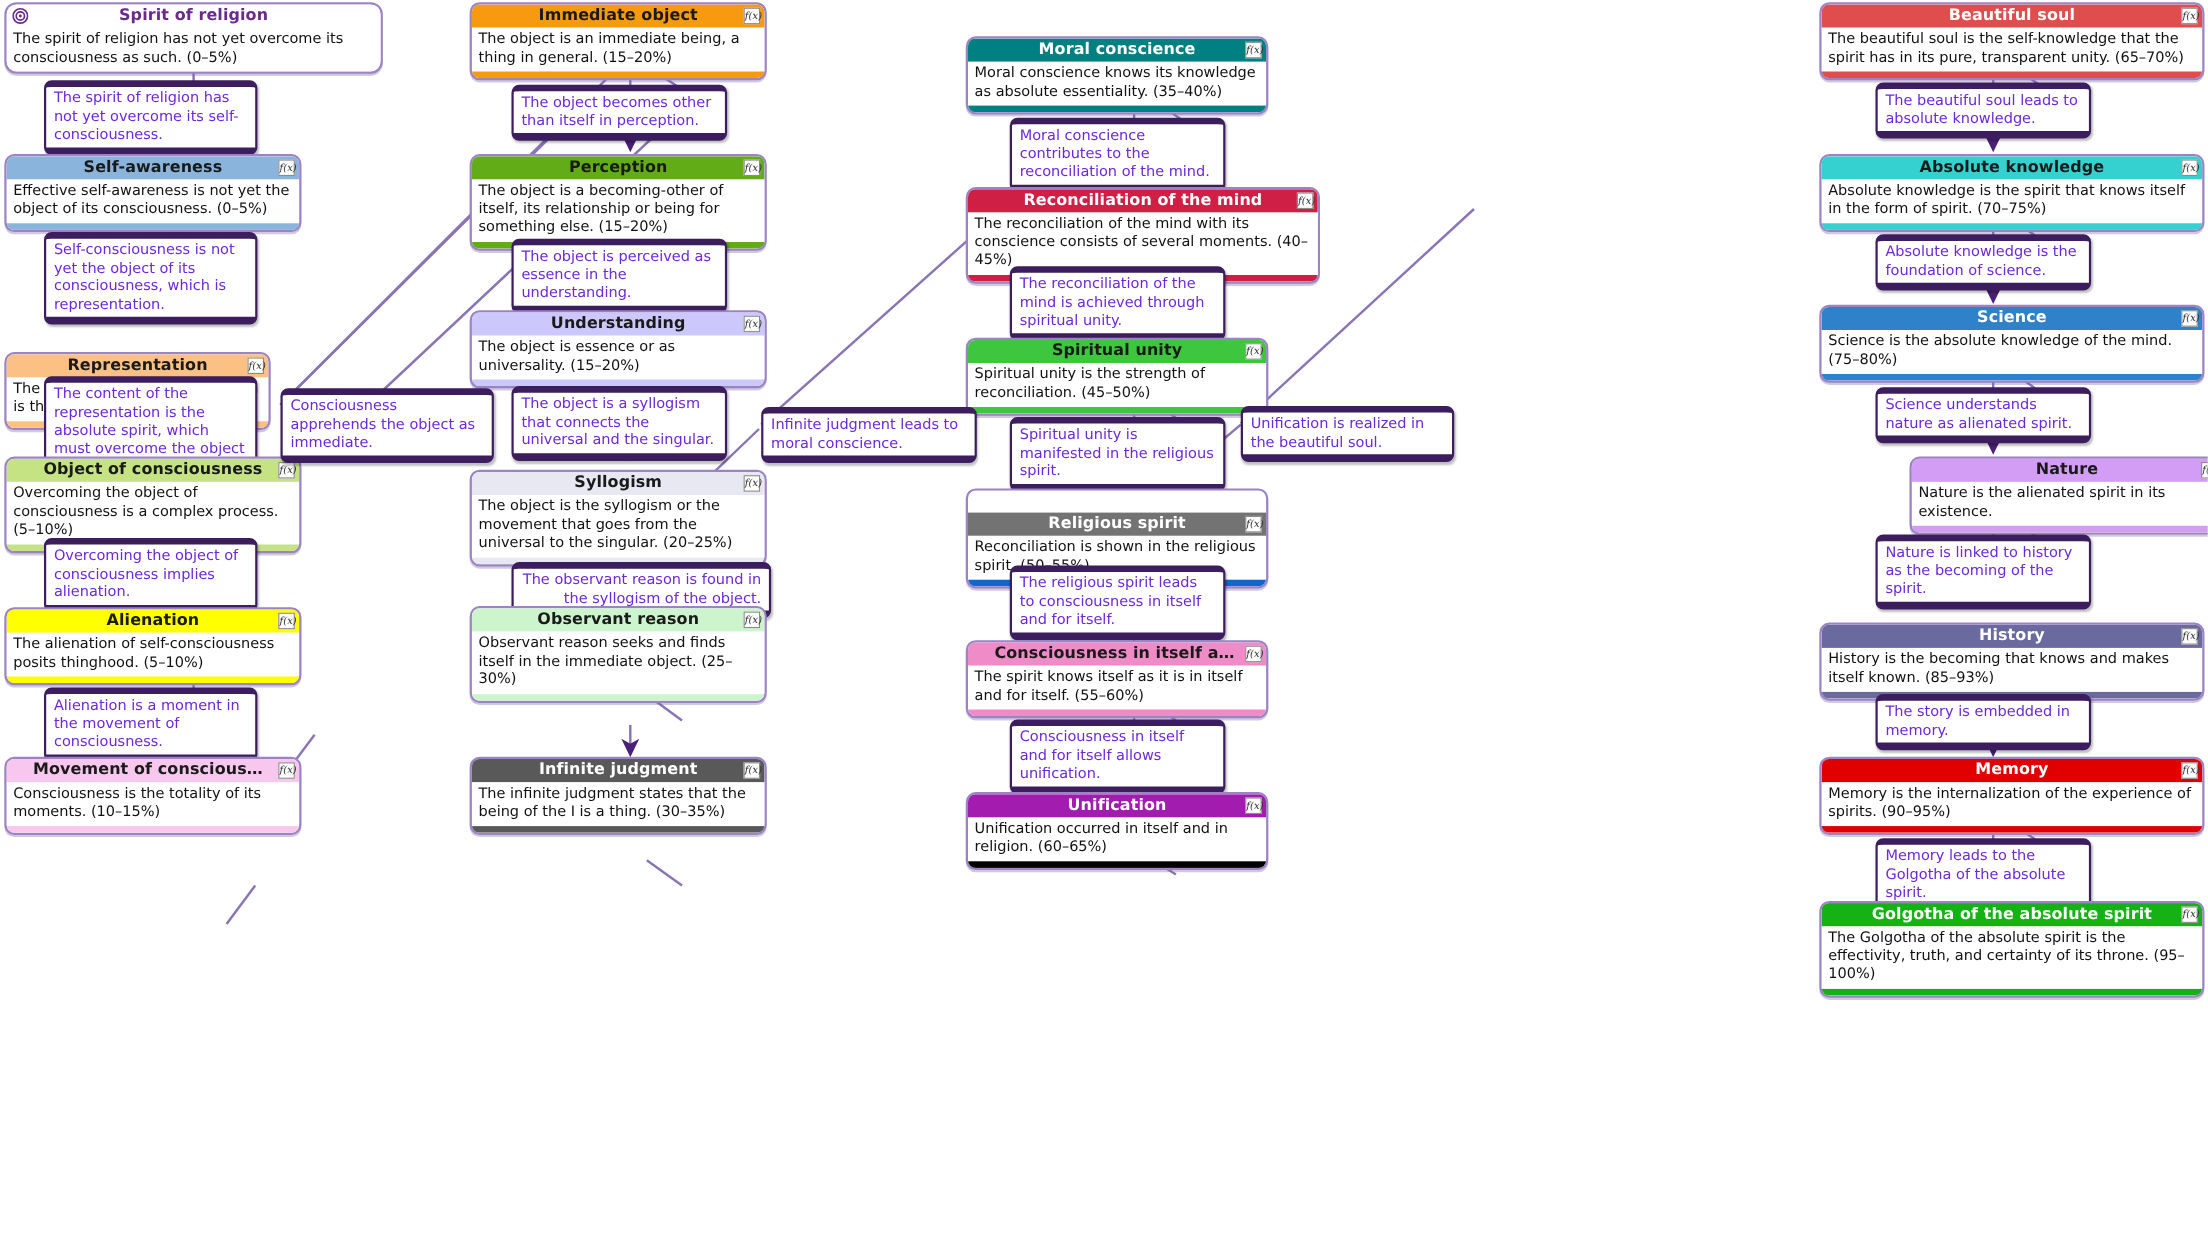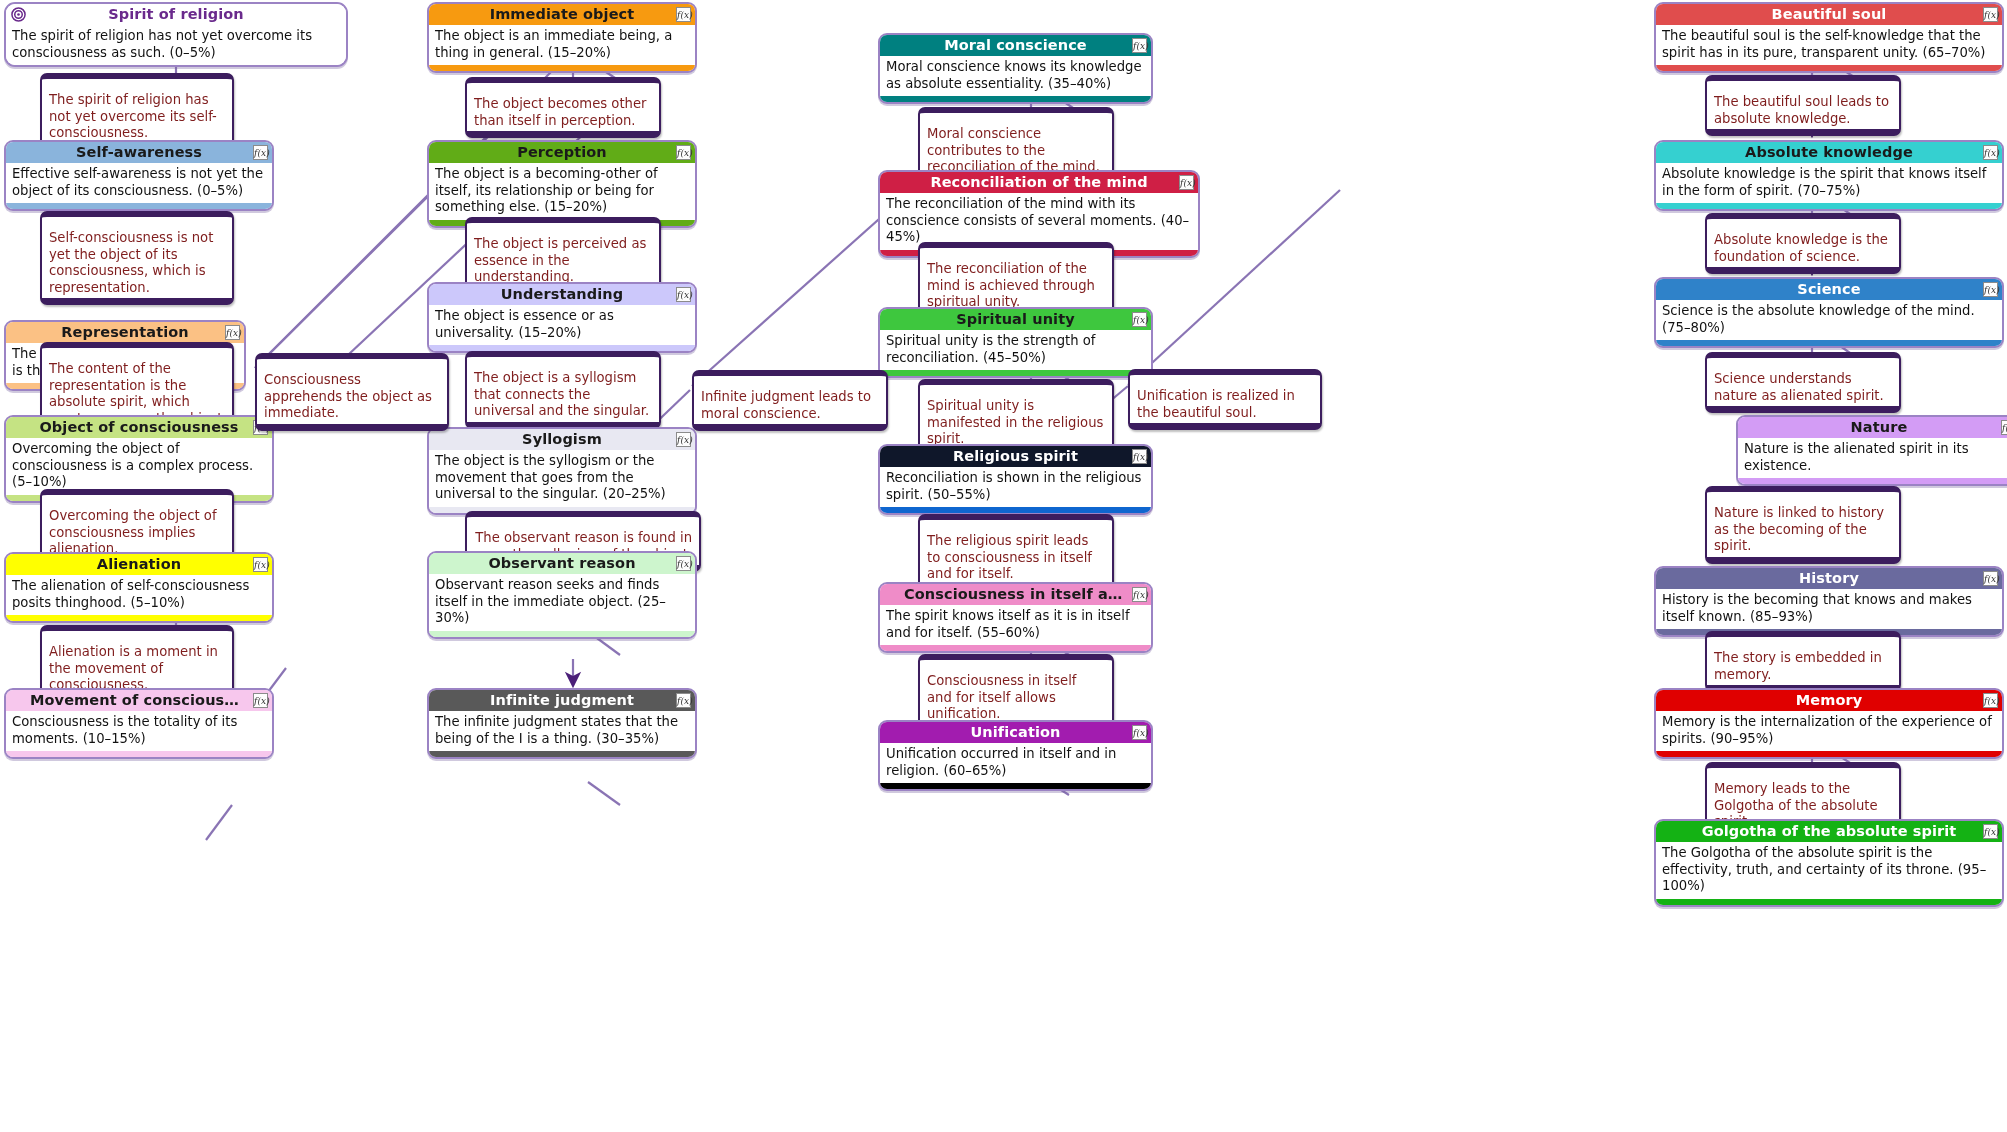--- a/index.html
+++ b/index.html
@@ -97,24 +97,24 @@
 
   
   .lbl {
     position: absolute;
     box-sizing: border-box;
     background: #ffffff;
     border: 2px solid #3c1d5e;
     border-bottom-width: 7px;
     border-top-width: 6px;
     border-radius: 7px;
-    padding: 13px 7px 2px 7px;
+    padding: 3px 7px 2px 7px;
     font-size: 13.2px;
     line-height: 16.5px;
-    color: #7f1d1d;
+    color: #6d28d9;
     box-shadow: 1px 2px 2px rgba(0,0,0,0.25);
   }
 </style>
 </head>
 <body>
 
 <div id="canvas">
 
   <svg class="links" viewBox="0 0 2007 1132">
     <defs>
@@ -383,21 +383,21 @@
     </div>
     <div class="bodytext">Spiritual unity is the strength of reconciliation. (45–50%)</div>
     <div class="footbar" style="background:#3ec73e;"></div>
   </div>
 
   <div class="lbl" style="left:918px; top:379px; width:196px;">
     <span>Spiritual unity is manifested in the religious spirit.</span>
   </div>
 
   <div class="node" style="left:878px; top:444px; width:275px;">
-    <div class="hdr" style="background:#0f172a; color:#ffffff;">
+    <div class="hdr" style="background:#737373; color:#ffffff;margin-top:20px;">
       <span>Religious spirit</span>
       <span class="fx">f(x)</span>
     </div>
     <div class="bodytext">Reconciliation is shown in the religious spirit. (50–55%)</div>
     <div class="footbar" style="background:#0f66cf;"></div>
   </div>
 
   <div class="lbl" style="left:918px; top:514px; width:196px;">
     <span>The religious spirit leads to consciousness in itself and for itself.</span>
   </div>

